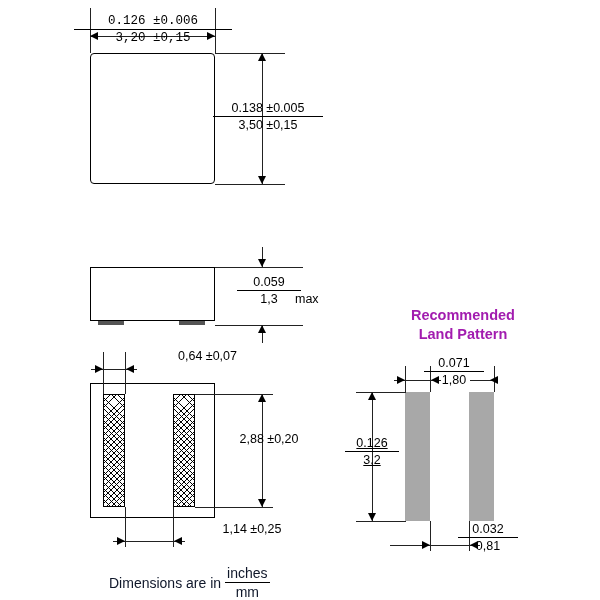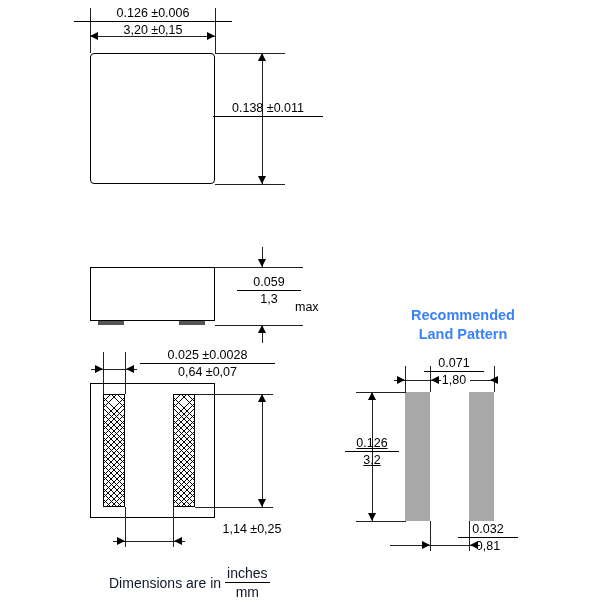--- a/index.html
+++ b/index.html
@@ -74,28 +74,27 @@
   .dim .bot {
     padding: 1px 2px 0 2px;
     display: block;
   }
 
   .plain-label {
     position: absolute;
     font-size: 12.5px;
     color: #000;
     white-space: nowrap;
-    margin-top: 8px;
   }
 
   .title {
     position: absolute;
     font-size: 14.5px;
     font-weight: bold;
-    color: #3b82f6;
+    color: #a21caf;
     text-align: center;
     line-height: 1.3;
     white-space: nowrap;
   }
 
   .foot {
     position: absolute;
     font-size: 14px;
     color: #0f172a;
     white-space: nowrap;
@@ -131,33 +130,34 @@
 <div id="stage">
 
   <div class="box box-round" style="left:90px; top:53px; width:125px; height:131px;"></div>
 
   <div class="thin-vline" style="left:90px; top:8px; height:45px;"></div>
   <div class="thin-vline" style="left:215px; top:8px; height:45px;"></div>
   <div class="thin-hline" style="left:90px; top:36px; width:125px;"></div>
   <div class="arw arw-l" style="left:90px; top:32px;"></div>
   <div class="arw arw-r" style="left:207px; top:32px;"></div>
 
-  <div class="dim" style="left:74px; top:6px; width:158px;">
+  <div class="dim" style="left:74px; top:14px; width:158px;font-family:Liberation Mono, monospace;">
     <span class="top">0.126 ±0.006</span>
     <span class="bot">3,20 ±0,15</span>
   </div>
 
   <div class="thin-hline" style="left:215px; top:53px; width:70px;"></div>
   <div class="thin-hline" style="left:215px; top:184px; width:70px;"></div>
   <div class="thin-vline" style="left:262px; top:53px; height:131px;"></div>
   <div class="arw arw-u" style="left:258px; top:53px;"></div>
   <div class="arw arw-d" style="left:258px; top:176px;"></div>
 
   <div class="dim" style="left:213px; top:101px; width:110px;">
-    <span class="top">0.138 ±0.011</span>
+    <span class="top">0.138 ±0.005</span>
+    <span class="bot">3,50 ±0,15</span>
   </div>
 
   <div class="box" style="left:90px; top:267px; width:125px; height:54px;"></div>
 
   <div class="pad-solid" style="left:98px; top:321px; width:26px; height:4px; background:#555;"></div>
   <div class="pad-solid" style="left:179px; top:321px; width:26px; height:4px; background:#555;"></div>
 
   <div class="thin-hline" style="left:215px; top:267px; width:88px;"></div>
   <div class="thin-hline" style="left:215px; top:325px; width:88px;"></div>
   <div class="thin-vline" style="left:262px; top:247px; height:20px;"></div>
@@ -176,31 +176,31 @@
   <div class="pad-hatch" style="left:103px; top:394px; width:22px; height:113px;"></div>
   <div class="pad-hatch" style="left:173px; top:394px; width:22px; height:113px;"></div>
 
   <div class="thin-vline" style="left:103px; top:352px; height:42px;"></div>
   <div class="thin-vline" style="left:125px; top:352px; height:42px;"></div>
   <div class="thin-hline" style="left:91px; top:369px; width:46px;"></div>
   <div class="arw arw-r" style="left:95px; top:365px;"></div>
   <div class="arw arw-l" style="left:126px; top:365px;"></div>
 
   <div class="dim" style="left:140px; top:348px; width:135px;">
-    <span class="top">0.025 ±0.0028</span>
     <span class="bot">0,64 ±0,07</span>
   </div>
 
   <div class="thin-hline" style="left:195px; top:394px; width:78px;"></div>
   <div class="thin-hline" style="left:195px; top:507px; width:78px;"></div>
   <div class="thin-vline" style="left:262px; top:394px; height:113px;"></div>
   <div class="arw arw-u" style="left:258px; top:394px;"></div>
   <div class="arw arw-d" style="left:258px; top:499px;"></div>
 
   <div class="dim" style="left:213px; top:431px; width:112px;">
+    <span class="bot">2,88 ±0,20</span>
   </div>
 
   <div class="thin-vline" style="left:125px; top:507px; height:40px;"></div>
   <div class="thin-vline" style="left:173px; top:507px; height:40px;"></div>
   <div class="thin-hline" style="left:113px; top:541px; width:72px;"></div>
   <div class="arw arw-r" style="left:117px; top:537px;"></div>
   <div class="arw arw-l" style="left:174px; top:537px;"></div>
 
   <div class="dim" style="left:186px; top:521px; width:132px;">
     <span class="bot">1,14 ±0,25</span>

